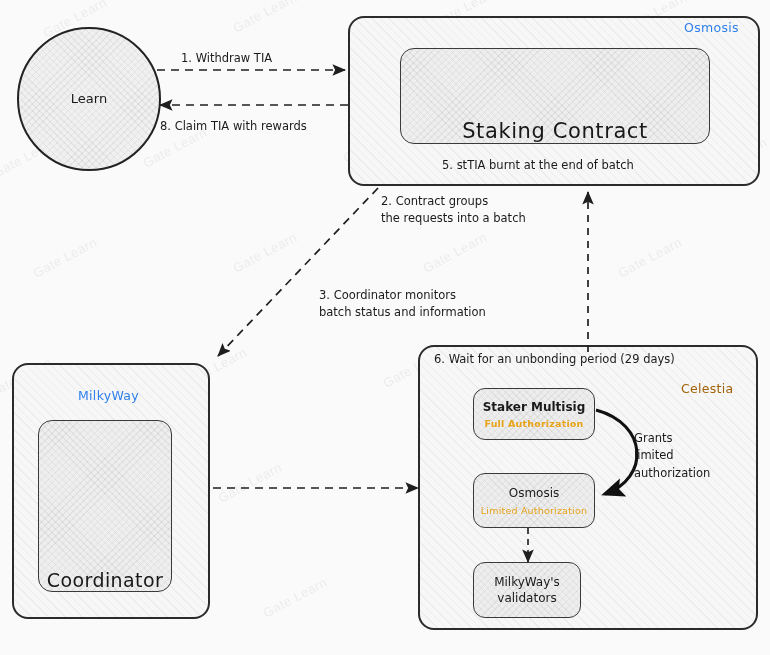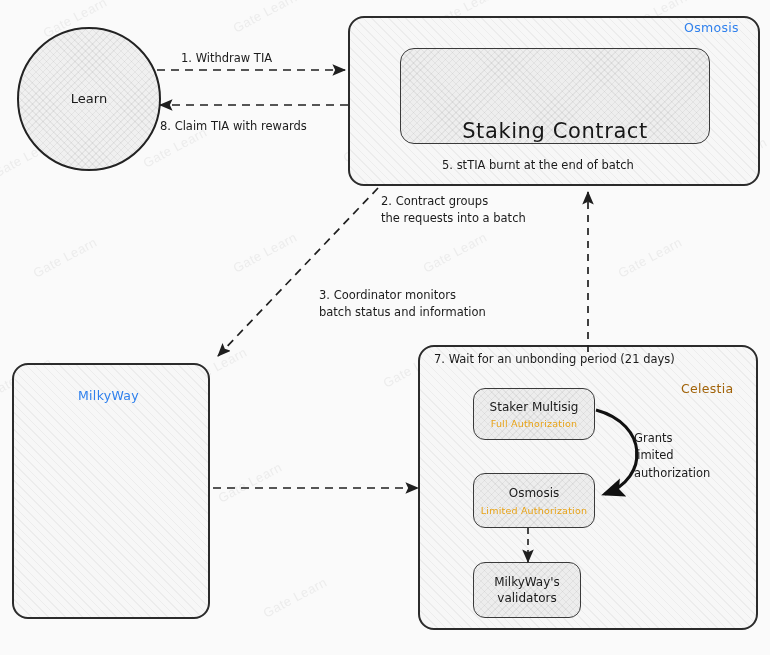--- a/index.html
+++ b/index.html
@@ -212,26 +212,29 @@
 
   <div class="panel" style="left:348px; top:16px; width:412px; height:170px;"></div>
   <div class="chain-label" style="left:684px; top:20px; color:#2f80ed;">Osmosis</div>
   <div class="inner-box" style="left:400px; top:48px; width:310px; height:96px;">
     <span class="node-title-lg">Staking Contract</span>
   </div>
   <div class="inner-note" style="left:442px; top:158px;">5. stTIA burnt at the end of batch</div>
 
   <div class="panel" style="left:12px; top:363px; width:198px; height:256px;"></div>
   <div class="chain-label" style="left:78px; top:388px; color:#2f80ed;">MilkyWay</div>
+  <div class="inner-box" style="left:38px; top:420px; width:134px; height:172px;">
+    <span class="node-title-md">Coordinator</span>
+  </div>
 
   <div class="panel" style="left:418px; top:345px; width:340px; height:285px;"></div>
-  <div class="inner-note" style="left:434px; top:352px;">7. Wait for an unbonding period (21 days)</div>
+  <div class="inner-note" style="left:434px; top:352px;">6. Wait for an unbonding period (29 days)</div>
   <div class="chain-label" style="left:681px; top:381px; color:#a16207;">Celestia</div>
 
-  <div class="small-box" style="left:473px; top:388px; width:122px; height:52px;">
+  <div class="small-box" style="left:473px; top:388px; width:122px; height:52px;font-weight:bold;">
     <span class="node-title-sm">Staker Multisig</span>
     <span class="node-sub-auth">Full Authorization</span>
   </div>
 
   <div class="small-box" style="left:473px; top:473px; width:122px; height:55px;">
     <span class="node-title-sm">Osmosis</span>
     <span class="node-sub-auth">Limited Authorization</span>
   </div>
 
   <div class="small-box" style="left:473px; top:562px; width:108px; height:56px;">

